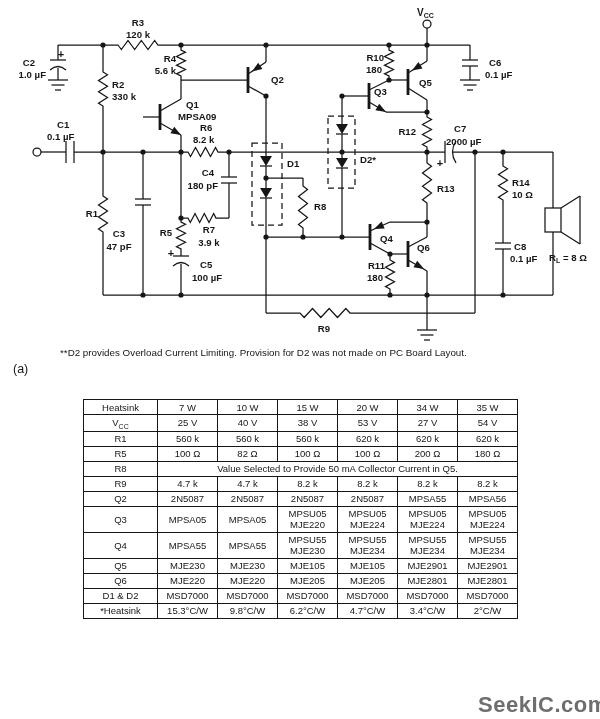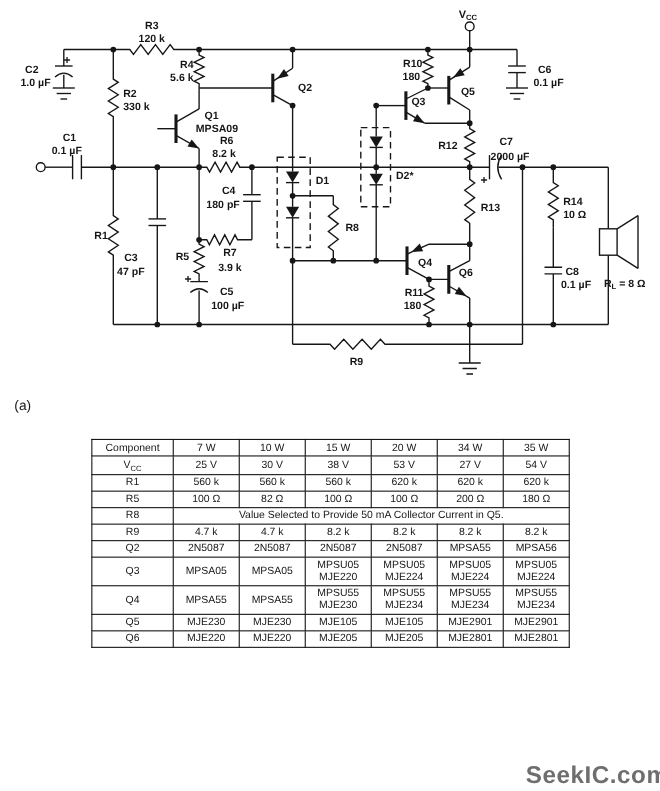--- a/index.html
+++ b/index.html
@@ -229,48 +229,49 @@
       <text x="385" y="269" text-anchor="end" font-size="9.6">R11</text>
       <text x="383" y="281" text-anchor="end" font-size="9.6">180</text>
       <text x="324" y="332" text-anchor="middle" font-size="9.6">R9</text>
       <text x="61" y="58" text-anchor="middle" font-size="11">+</text>
       <text x="171" y="257" text-anchor="middle" font-size="11">+</text>
       <text x="440" y="167" text-anchor="middle" font-size="11">+</text>
       <text x="417" y="16" font-size="10"><tspan>V</tspan><tspan font-size="7" dy="2">CC</tspan></text>
       <text x="549" y="261" font-size="9.6"><tspan>R</tspan><tspan font-size="7" dy="2">L</tspan><tspan dy="-2"> = 8 Ω</tspan></text>
     </svg>
 
+  <div class="note">**D2 provides Overload Current Limiting. Provision for D2 was not made on PC Board Layout.</div>
   <div class="figlabel">(a)</div>
 
   <table id="ctable">
     <colgroup>
         <col style="width:74px">
         <col style="width:60px">
         <col style="width:60px">
         <col style="width:60px">
         <col style="width:60px">
         <col style="width:60px">
         <col style="width:60px">
       </colgroup>
     <thead>
       <tr>
-        <th>Component</th>
+        <th>Heatsink</th>
         <th>7 W</th>
         <th>10 W</th>
         <th>15 W</th>
         <th>20 W</th>
         <th>34 W</th>
         <th>35 W</th>
       </tr>
     </thead>
     <tbody>
       <tr>
         <td><span>V</span><sub>CC</sub></td>
         <td>25 V</td>
-        <td>30 V</td>
+        <td>40 V</td>
         <td>38 V</td>
         <td>53 V</td>
         <td>27 V</td>
         <td>54 V</td>
       </tr>
       <tr>
         <td>R1</td>
         <td>560 k</td>
         <td>560 k</td>
         <td>560 k</td>
@@ -346,17 +347,35 @@
       </tr>
       <tr>
         <td>Q6</td>
         <td>MJE220</td>
         <td>MJE220</td>
         <td>MJE205</td>
         <td>MJE205</td>
         <td>MJE2801</td>
         <td>MJE2801</td>
       </tr>
+      <tr>
+        <td>D1 &amp; D2</td>
+        <td>MSD7000</td>
+        <td>MSD7000</td>
+        <td>MSD7000</td>
+        <td>MSD7000</td>
+        <td>MSD7000</td>
+        <td>MSD7000</td>
+      </tr>
+      <tr>
+        <td>*Heatsink</td>
+        <td>15.3°C/W</td>
+        <td>9.8°C/W</td>
+        <td>6.2°C/W</td>
+        <td>4.7°C/W</td>
+        <td>3.4°C/W</td>
+        <td>2°C/W</td>
+      </tr>
     </tbody>
   </table>
 
   <div class="watermark">SeekIC.com</div>
 </div>
 
 </body></html>

